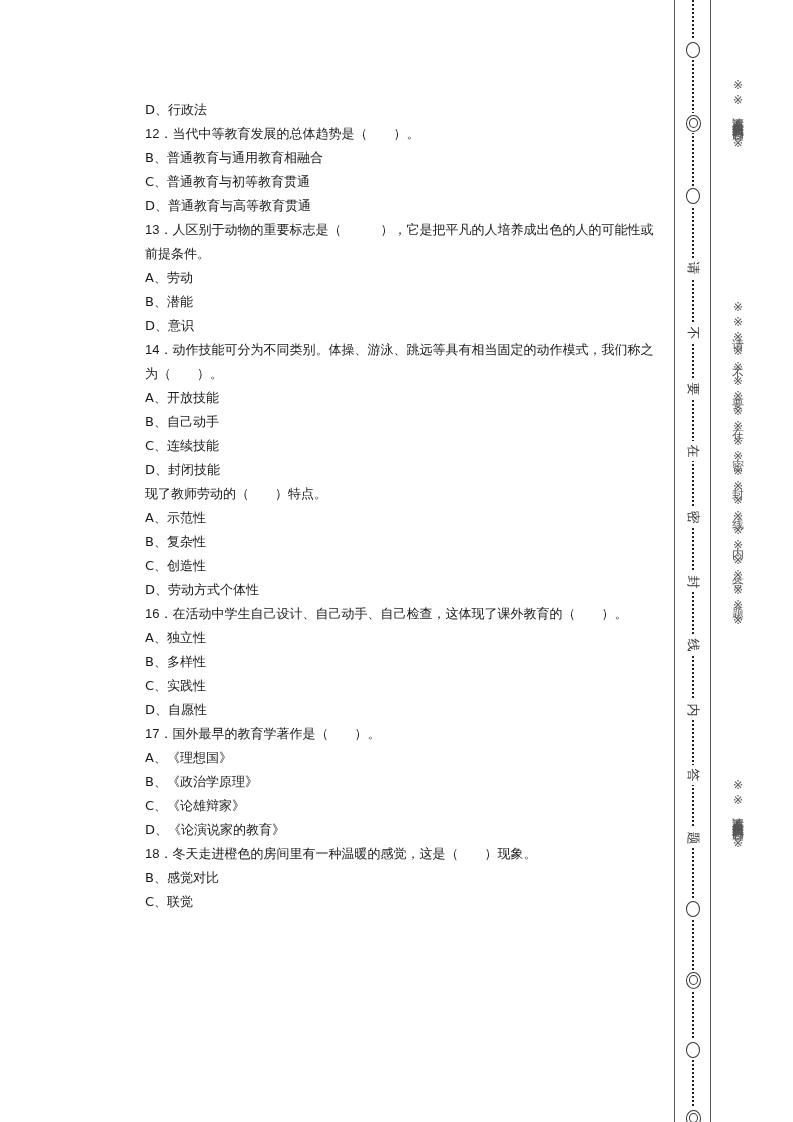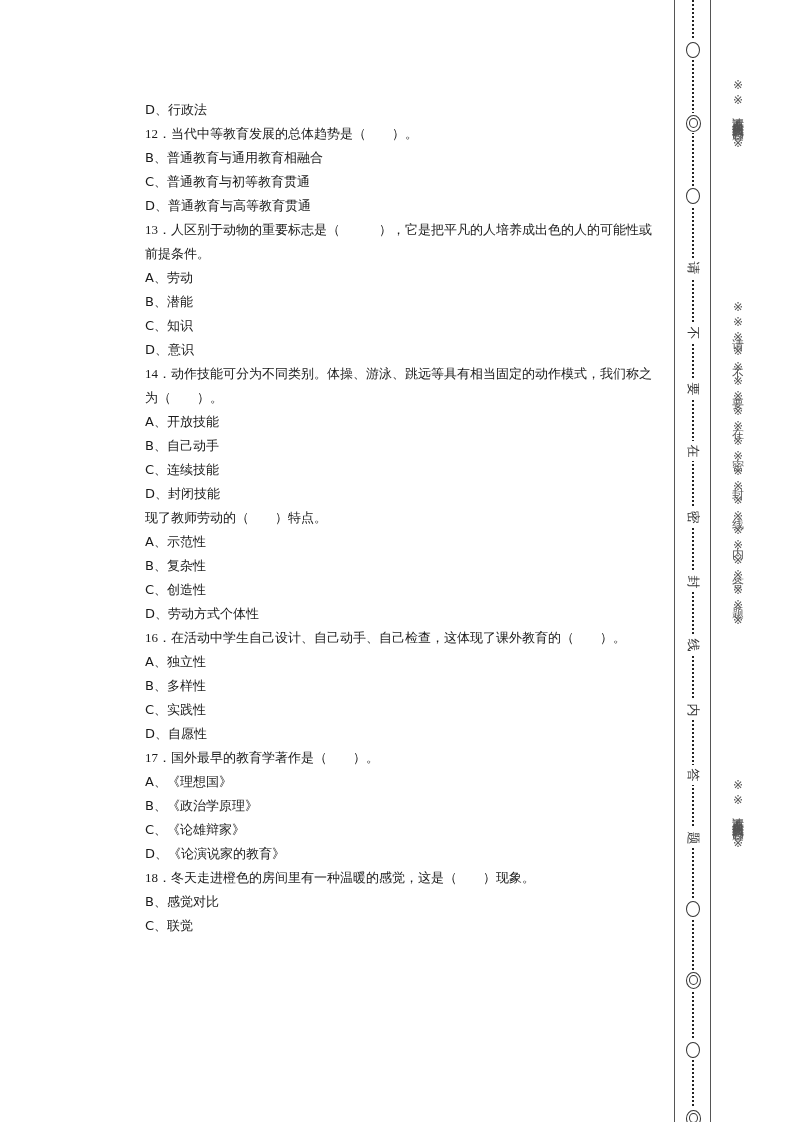--- a/index.html
+++ b/index.html
@@ -1,20 +1,20 @@
 <!DOCTYPE html>
 <html><head>
   <meta charset="utf-8">
   <style>
     html, body { margin: 0; padding: 0; background: #ffffff; }
     body { width: 793px; height: 1122px; position: relative; overflow: hidden;
            font-family: "DejaVu Sans", "Liberation Sans", sans-serif; color: #1a1a1a; }
     .content { position: absolute; left: 106px; top: 98px; width: 556px; }
     .line { font-size: 13px; line-height: 24px; height: 24px; white-space: nowrap; letter-spacing: 0px; margin-left: 39px; }
-    .qnum { font-family: Liberation Serif, serif; }
+    .qnum { font-family: Liberation Sans, sans-serif; }
     
     .strip { position: absolute; left: 674px; top: 0; width: 37px; height: 1122px;
              border-left: 1px solid #555; border-right: 1px solid #555; box-sizing: border-box; }
     .dots { position: absolute; left: 17px; top: 0; width: 0; height: 1122px;
             border-left: 2px dotted #222; }
     .marker { position: absolute; left: 8px; width: 20px; height: 20px; background: #fff;
               display: flex; align-items: center; justify-content: center; }
     .ring { width: 14px; height: 16px; border: 1.4px solid #333; border-radius: 50%; box-sizing: border-box; }
     .dring { width: 15px; height: 17px; border: 1.4px solid #333; border-radius: 50%; box-sizing: border-box;
              display: flex; align-items: center; justify-content: center; }
@@ -32,21 +32,20 @@
 <div class="content" id="content">
     <div class="line">D、行政法</div>
     <div class="line"><span class="qnum">12．</span><span>当代中等教育发展的总体趋势是（　　）。</span></div>
     <div class="line">B、普通教育与通用教育相融合</div>
     <div class="line">C、普通教育与初等教育贯通</div>
     <div class="line">D、普通教育与高等教育贯通</div>
     <div class="line"><span class="qnum">13．</span><span>人区别于动物的重要标志是（　　　），它是把平凡的人培养成出色的人的可能性或</span></div>
     <div class="line">前提条件。</div>
     <div class="line">A、劳动</div>
     <div class="line">B、潜能</div>
-    <div class="line">C、知识</div>
     <div class="line">D、意识</div>
     <div class="line"><span class="qnum">14．</span><span>动作技能可分为不同类别。体操、游泳、跳远等具有相当固定的动作模式，我们称之</span></div>
     <div class="line">为（　　）。</div>
     <div class="line">A、开放技能</div>
     <div class="line">B、自己动手</div>
     <div class="line">C、连续技能</div>
     <div class="line">D、封闭技能</div>
     <div class="line">现了教师劳动的（　　）特点。</div>
     <div class="line">A、示范性</div>
     <div class="line">B、复杂性</div>

